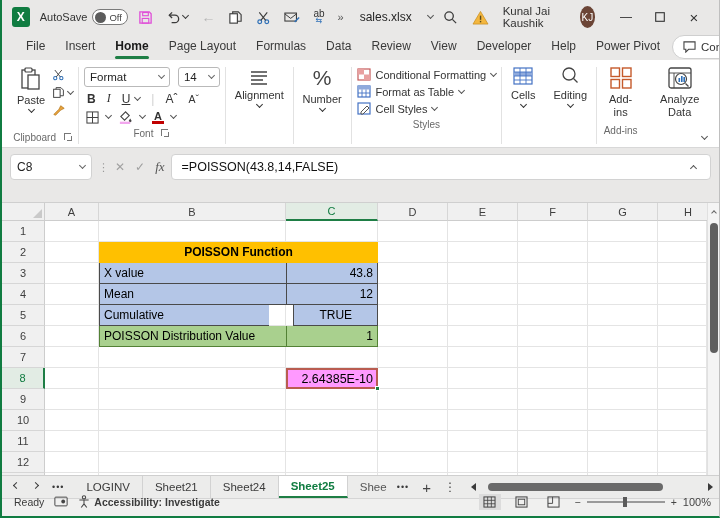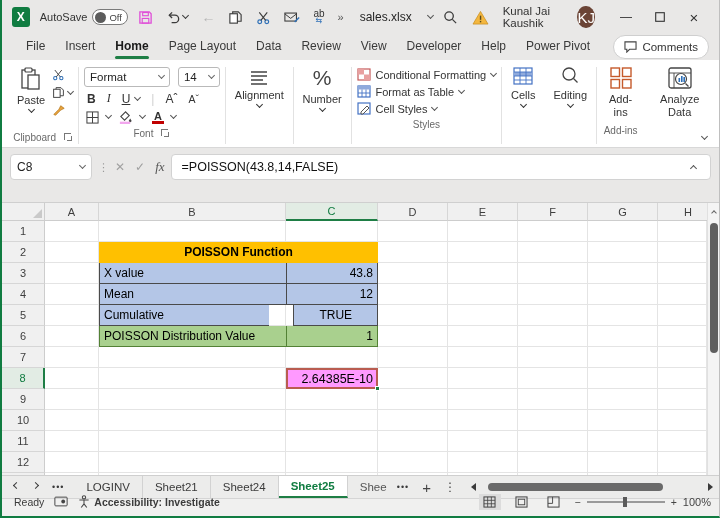--- a/index.html
+++ b/index.html
@@ -19,21 +19,21 @@
   .toggle span { font-size:9.5px; color:#444; }
   .qat { display:flex; align-items:center; gap:13px; color:#3b3b3b; }
   .qat .ic { font-size:14px; line-height:1; }
   .undo { display:flex; align-items:center; gap:2px; }
   .backarrow { color:#b5b5b5; }
   .abrep { font-size:10px; color:#333; line-height:1; text-align:center; }
   .abrep .arr { color:#2E6FB7; font-size:8px; display:block; margin-top:-2px;}
   .fname { display:flex; align-items:center; gap:16px; font-size:12px; color:#252525; margin-left:6px; }
   .tb-right { margin-left:auto; display:flex; align-items:center; gap:14px; }
   .uname { font-size:11.5px; color:#333; }
-  .avatar { width:22px; height:22px; border-radius:50%; background:#6b4436; color:#fff; font-size:15px; display:flex; align-items:center; justify-content:center; }
+  .avatar { width:22px; height:22px; border-radius:50%; background:#6b4436; color:#fff; font-size:10px; display:flex; align-items:center; justify-content:center; }
   .winctl { display:flex; align-items:center; gap:0; }
   .winctl div { width:34px; height:30px; display:flex; align-items:center; justify-content:center; font-size:12px; color:#333; }
   .chv { display:inline-block; width:5px; height:5px; border-right:1.3px solid currentColor; border-bottom:1.3px solid currentColor; transform:rotate(45deg); margin-top:-3px; }
   .chv-up { transform:rotate(-135deg); margin-top:3px; }
   
   .tabrow { height:26px; display:flex; align-items:center; padding:0 10px 0 14px; gap:2px; flex:0 0 auto; }
   .rtab { font-size:12px; color:#3a3a3a; padding:4px 10px 6px; position:relative; white-space:nowrap; }
   .rtab.active { font-weight:bold; color:#1a1a1a; }
   .rtab.active::after { content:""; position:absolute; left:10px; right:10px; bottom:0; height:3px; background:#1e7e45; border-radius:2px; }
   .tabrow-right { margin-left:auto; display:flex; align-items:center; gap:8px; }
@@ -207,20 +207,21 @@
       </span>
     </div>
   </div>
 
   <div class="tabrow">
     <div id="ribbon-tabs" style="display:flex;align-items:center;">
         <div class="rtab">File</div>
         <div class="rtab">Insert</div>
         <div class="rtab active">Home</div>
         <div class="rtab">Page Layout</div>
+        <div class="rtab">Formulas</div>
         <div class="rtab">Data</div>
         <div class="rtab">Review</div>
         <div class="rtab">View</div>
         <div class="rtab">Developer</div>
         <div class="rtab">Help</div>
         <div class="rtab">Power Pivot</div>
       </div>
     <div class="tabrow-right">
       <div class="comments-btn">
         <svg width="13" height="12" viewBox="0 0 14 13">

